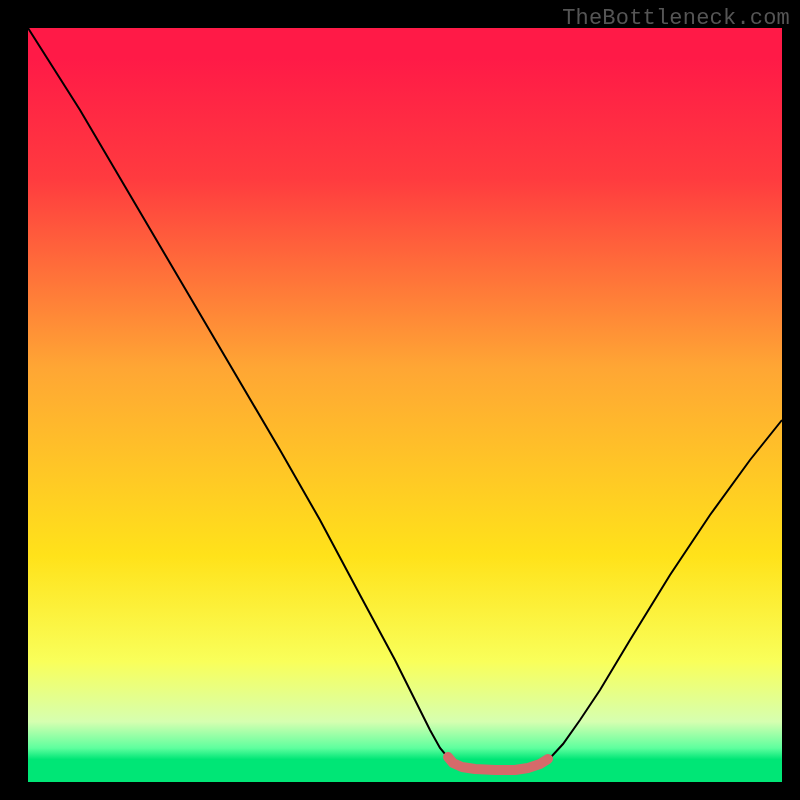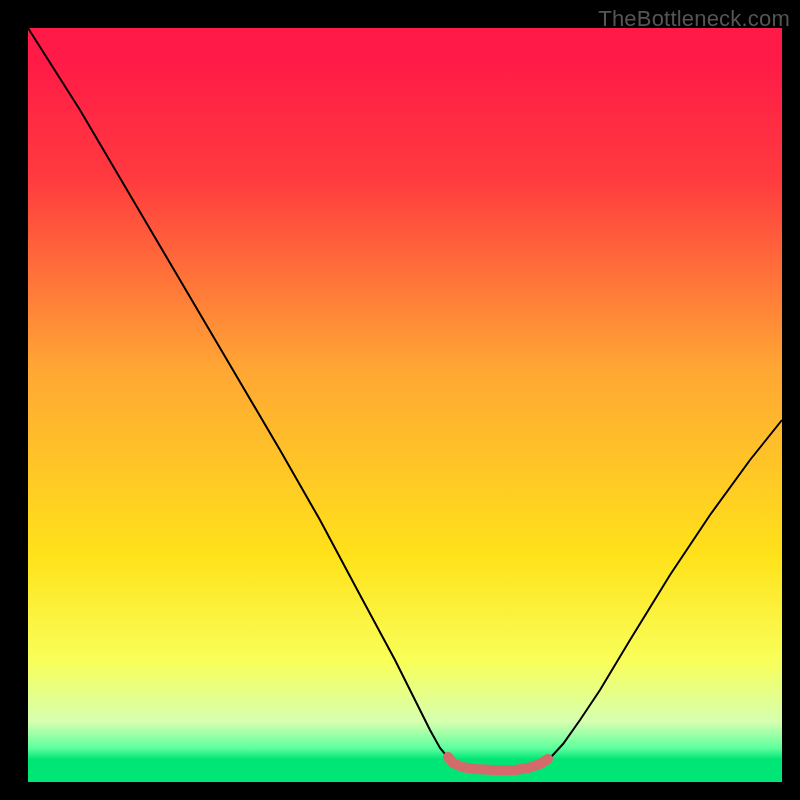--- a/index.html
+++ b/index.html
@@ -9,20 +9,21 @@
     height: 800px;
     overflow: hidden;
     background: #000;
     font-family: Arial, Helvetica, sans-serif;
   }
   .frame {
     position: relative;
     width: 800px;
     height: 800px;
     background: #000;
+    font-family: Liberation Mono, monospace;
   }
   .attribution {
     position: absolute;
     top: 6px;
     right: 10px;
     color: #555;
     font-size: 22px;
     font-weight: 500;
     letter-spacing: 0.2px;
   }

